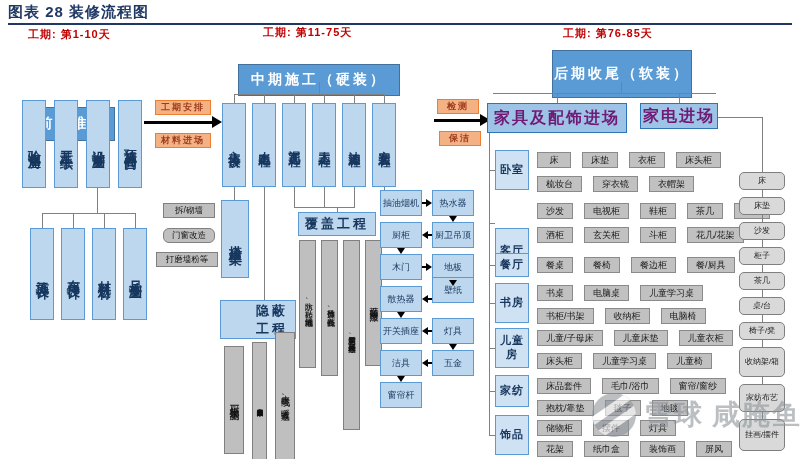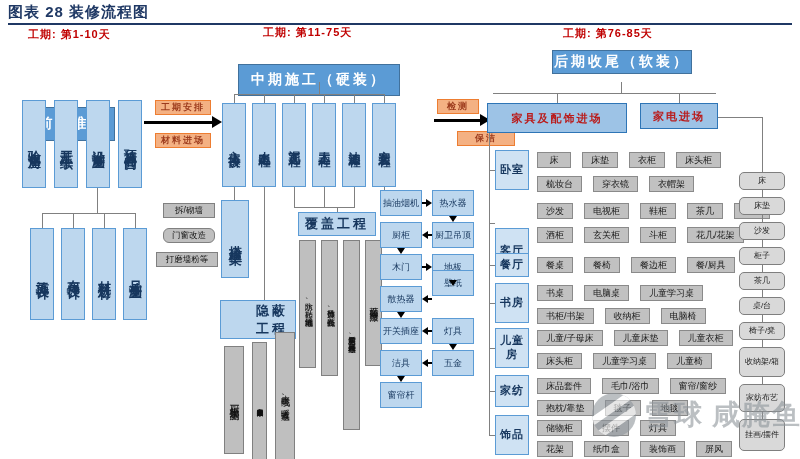--- a/index.html
+++ b/index.html
@@ -4,21 +4,21 @@
 <style>
   html,body{margin:0;padding:0;background:#fff;}
   #stage{position:relative;width:800px;height:459px;background:#fff;overflow:hidden;
          font-family:"Liberation Sans","DejaVu Sans",sans-serif;}
   .abs{position:absolute;}
   .title{font-size:15px;font-weight:bold;color:#1f3864;letter-spacing:1px;}
   .title-rule{background:#1f3864;height:2px;}
   .period{font-size:11px;font-weight:bold;color:#c00000;letter-spacing:1px;white-space:nowrap;}
   .phase-h{background:#5b9bd5;border:1px solid #41719c;color:#fff;font-weight:bold;font-size:14px;
            display:flex;align-items:center;justify-content:center;letter-spacing:3px;box-sizing:border-box;}
-  .sub-h{background:#9dc3e6;border:1px solid #2e75b6;color:#b91c1c;font-weight:bold;font-size:11px;
+  .sub-h{background:#9dc3e6;border:1px solid #2e75b6;color:#701a75;font-weight:bold;font-size:16px;
          display:flex;align-items:center;justify-content:center;letter-spacing:2px;box-sizing:border-box;}
   .steps{position:absolute;display:flex;align-items:flex-start;}
   .vbox{background:#bdd7ee;border:1px solid #5b9bd5;color:#17375e;font-weight:bold;
         writing-mode:vertical-rl;text-orientation:upright;display:flex;align-items:center;justify-content:center;
         box-sizing:border-box;letter-spacing:2px;}
   .step1{width:24px;height:88px;font-size:13px;}
   .sub1{width:24px;height:92px;font-size:13px;}
   .step2{width:24px;height:84px;font-size:12px;}
   .frame-box{width:28px;height:78px;font-size:13px;}
   .hblue{background:#bdd7ee;border:1px solid #5b9bd5;color:#17375e;font-weight:bold;font-size:13px;
@@ -78,21 +78,21 @@
 
   <div class="abs title" style="left:8px;top:3px;">图表 28 装修流程图</div>
   <div class="abs title-rule" style="left:8px;top:23px;width:784px;"></div>
 
   <div class="abs period" style="left:28px;top:27px;">工期: 第1-10天</div>
   <div class="abs period" style="left:263px;top:25px;">工期: 第11-75天</div>
   <div class="abs period" style="left:563px;top:26px;">工期: 第76-85天</div>
 
   <div class="abs phase-h" style="left:30px;top:59px;width:85px;height:34px;margin-top:48px;">前期准备</div>
   <div class="abs phase-h" style="left:238px;top:50px;width:162px;height:32px;margin-top:14px;">中期施工（硬装）</div>
-  <div class="abs phase-h" style="left:552px;top:50px;width:140px;height:24px;">后期收尾（软装）</div>
+  <div class="abs phase-h" style="left:552px;top:50px;width:140px;height:48px;">后期收尾（软装）</div>
 
   <div class="steps" style="left:22px;top:100px;gap:8px;">
 
   <div class="vbox step1">验收房屋</div>
       <div class="vbox step1">开工手续</div>
       <div class="vbox step1">设计测量</div>
       <div class="vbox step1">预算与合同</div>
     </div>
 
   <div class="ln" style="left:97px;top:188px;width:1px;height:25px;"></div>
@@ -161,21 +161,21 @@
       <div class="gbox-v">墙面等涂料上漆</div>
     </div>
 
   <div class="ln" style="left:384px;top:187px;width:1px;height:3px;"></div>
   <div class="chain-box" style="left:380px;top:190px;">抽油烟机</div>
   <div class="chain-box" style="left:432px;top:190px;">热水器</div>
   <div class="chain-box" style="left:432px;top:222px;">厨卫吊顶</div>
   <div class="chain-box" style="left:380px;top:222px;">厨柜</div>
   <div class="chain-box" style="left:380px;top:254px;">木门</div>
   <div class="chain-box" style="left:432px;top:254px;">地板</div>
-  <div class="chain-box" style="left:432px;top:270px;text-align:right;">壁纸</div>
+  <div class="chain-box" style="left:432px;top:277px;text-align:right;">壁纸</div>
   <div class="chain-box" style="left:380px;top:286px;">散热器</div>
   <div class="chain-box" style="left:380px;top:318px;">开关插座</div>
   <div class="chain-box" style="left:432px;top:318px;">灯具</div>
   <div class="chain-box" style="left:432px;top:350px;">五金</div>
   <div class="chain-box" style="left:380px;top:350px;">洁具</div>
   <div class="chain-box" style="left:380px;top:382px;">窗帘杆</div>
 
   <div class="bln" style="left:422px;top:202px;width:5px;height:1.5px;"></div>
   <div class="ar r" style="left:426px;top:199px;"></div>
   <div class="ar l" style="left:422px;top:231px;"></div>
@@ -191,21 +191,21 @@
 
   <div class="ar d" style="left:449px;top:216px;"></div>
   <div class="ar d" style="left:397px;top:248px;"></div>
   <div class="ar d" style="left:449px;top:280px;"></div>
   <div class="ar d" style="left:397px;top:312px;"></div>
   <div class="ar d" style="left:449px;top:344px;"></div>
   <div class="ar d" style="left:397px;top:376px;"></div>
 
   <div class="abs obox" style="left:437px;top:99px;width:42px;height:15px;">检测</div>
   <div class="harrow" style="left:434px;top:119px;width:46px;"></div>
-  <div class="abs obox" style="left:457px;top:131px;width:58px;height:15px;">保洁</div>
+  <div class="abs obox" style="left:439px;top:131px;width:42px;height:15px;">保洁</div>
 
   <div class="ln" style="left:621px;top:82px;width:1px;height:11px;"></div>
   <div class="ln" style="left:493px;top:93px;width:223px;height:1px;"></div>
   <div class="ln" style="left:557px;top:93px;width:1px;height:10px;"></div>
   <div class="ln" style="left:679px;top:93px;width:1px;height:10px;"></div>
 
   <div class="abs sub-h" style="left:487px;top:103px;width:140px;height:30px;">家具及配饰进场</div>
   <div class="abs sub-h" style="left:640px;top:103px;width:78px;height:26px;">家电进场</div>
 
   <div class="ln" style="left:489px;top:133px;width:1px;height:302px;"></div>

